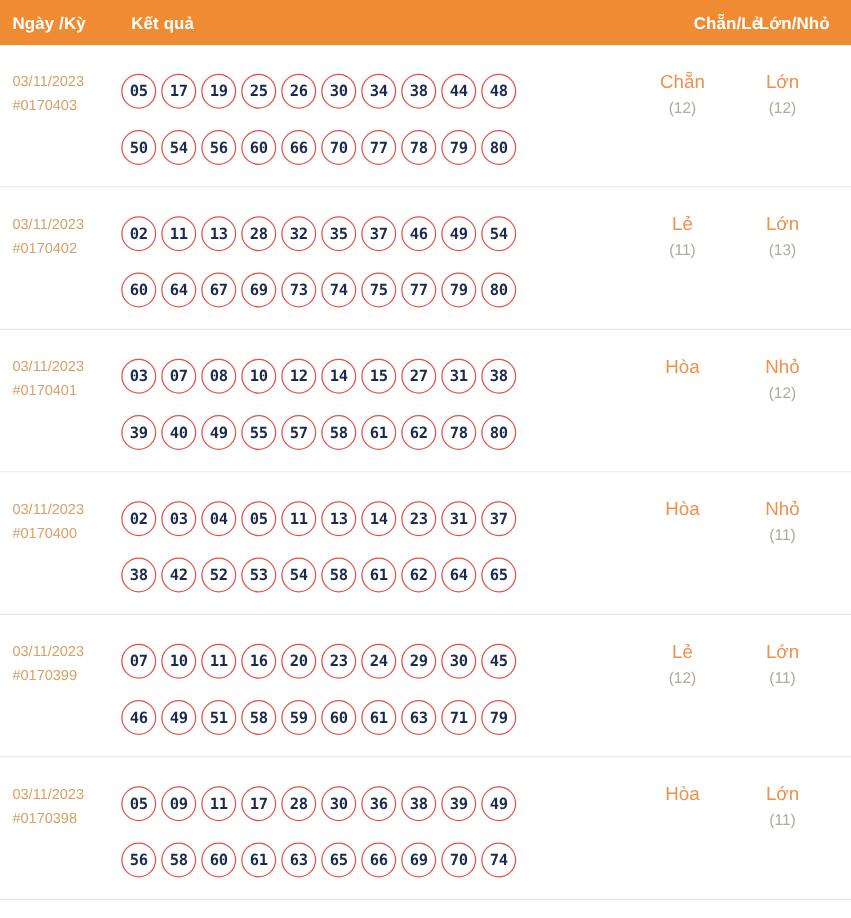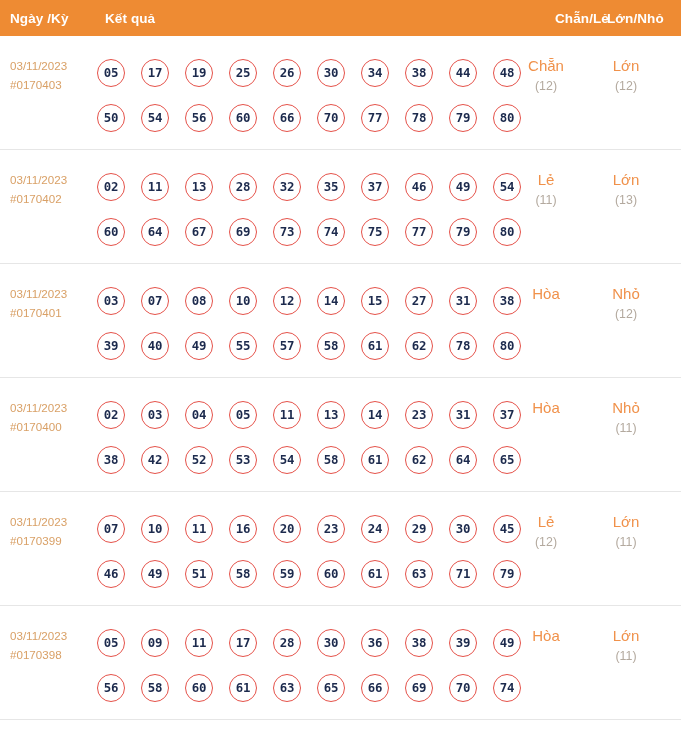--- a/index.html
+++ b/index.html
@@ -53,21 +53,21 @@
   .cell-date div { white-space: nowrap; }
 
   .cell-balls {
     position: absolute;
     left: 97px;
     top: 14px;
     width: 400px;
   }
   .ball-row {
     display: flex;
-    gap: 16px;
+    gap: 4px;
     height: 45px;
     align-items: center;
   }
   .ball {
     width: 28px;
     height: 28px;
     min-width: 28px;
     border: 1.4px solid #e5524a;
     border-radius: 50%;
     background: #ffffff;

